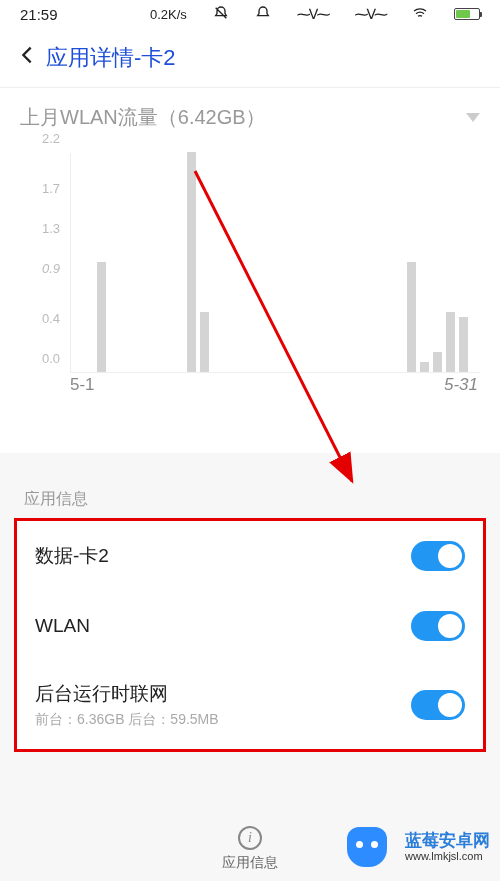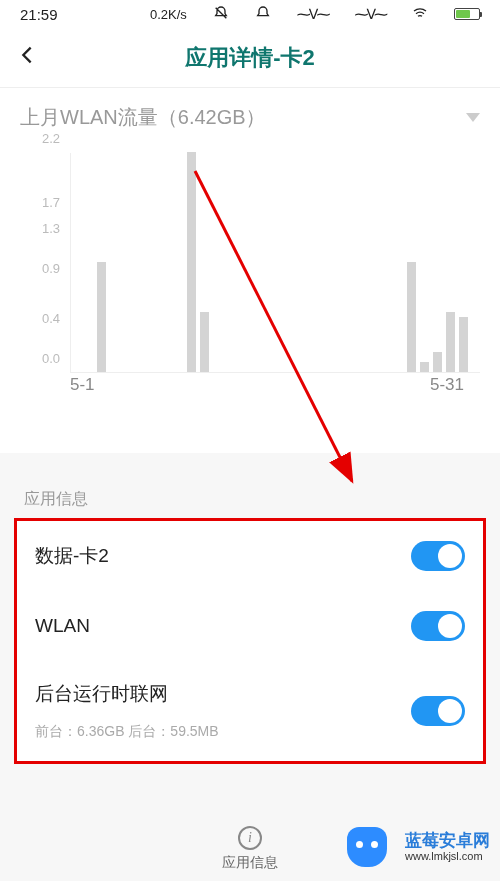--- a/index.html
+++ b/index.html
@@ -67,24 +67,23 @@
       padding: 0 16px;
       border-bottom: 1px solid #eee;
     }
     .back-arrow {
       font-size: 26px;
       color: #333;
       width: 30px;
     }
     .header-title {
       flex: 1;
-      text-align: center;
       font-size: 22px;
-      color: #0f766e;
-      font-weight: 700;
+      color: #1d4ed8;
+      font-weight: 400;
       margin-right: 30px;
     }
     .dropdown-row {
       background: #fff;
       padding: 16px 20px 12px 20px;
       display: flex;
       align-items: center;
       justify-content: space-between;
       color: #999;
       font-size: 20px;
@@ -173,21 +172,21 @@
     .control-row + .control-row {
       border-top: 0;
     }
     .control-label {
       font-size: 19px;
       color: #222;
     }
     .control-sub {
       font-size: 14px;
       color: #aaa;
-      margin-top: 16px;
+      margin-top: 4px;
     }
     .control-left { display: flex; flex-direction: column; }
     .toggle {
       width: 54px;
       height: 30px;
       background: #2196f3;
       border-radius: 15px;
       position: relative;
     }
     .toggle .knob {
@@ -303,38 +302,38 @@
 <div class="dropdown-row">
   <span>上月WLAN流量（6.42GB）</span>
   <span class="tri"></span>
 </div>
 
 <div class="chart-area">
   <div class="chart-inner">
     <div class="yaxis" id="yaxis">
         <div class="ytick" style="bottom: 0px;">0.0</div>
         <div class="ytick" style="bottom: 40px;">0.4</div>
-        <div class="ytick" style="bottom: 90px;">0.9</div>
+        <div class="ytick" style="bottom: 90px; font-style: italic;">0.9</div>
         <div class="ytick" style="bottom: 130px;">1.3</div>
-        <div class="ytick" style="bottom: 156px; margin-top: 44px;">1.7</div>
+        <div class="ytick" style="bottom: 170px; margin-top: 44px;">1.7</div>
         <div class="ytick" style="bottom: 220px;">2.2</div>
       </div>
     <div class="plot" id="plot">
         <div class="bar" style="left: 25.8667px; height: 110px;"></div>
         <div class="bar" style="left: 116.4px; height: 220px;"></div>
         <div class="bar" style="left: 129.333px; height: 60px;"></div>
         <div class="bar" style="left: 336.267px; height: 110px;"></div>
         <div class="bar" style="left: 349.2px; height: 10px;"></div>
         <div class="bar" style="left: 362.133px; height: 20px;"></div>
         <div class="bar" style="left: 375.067px; height: 60px;"></div>
         <div class="bar" style="left: 388px; height: 55px;"></div>
       </div>
     <div class="xaxis" id="xaxis">
         <div class="xtick" style="left: 0px;">5-1</div>
-        <div class="xtick" style="right: 16px;">5-31</div>
+        <div class="xtick" style="right: 2px; font-style: italic;">5-31</div>
       </div>
   </div>
   <svg class="arrow-overlay" width="500" height="540">
     <defs>
       <marker id="ah" markerWidth="12" markerHeight="12" refX="9" refY="4" orient="auto">
         <path d="M0,0 L10,4 L0,8 z" fill="#e40000"></path>
       </marker>
     </defs>
     <line x1="195" y1="28" x2="352" y2="338" stroke="#e40000" stroke-width="3" marker-end="url(#ah)"></line>
   </svg>

